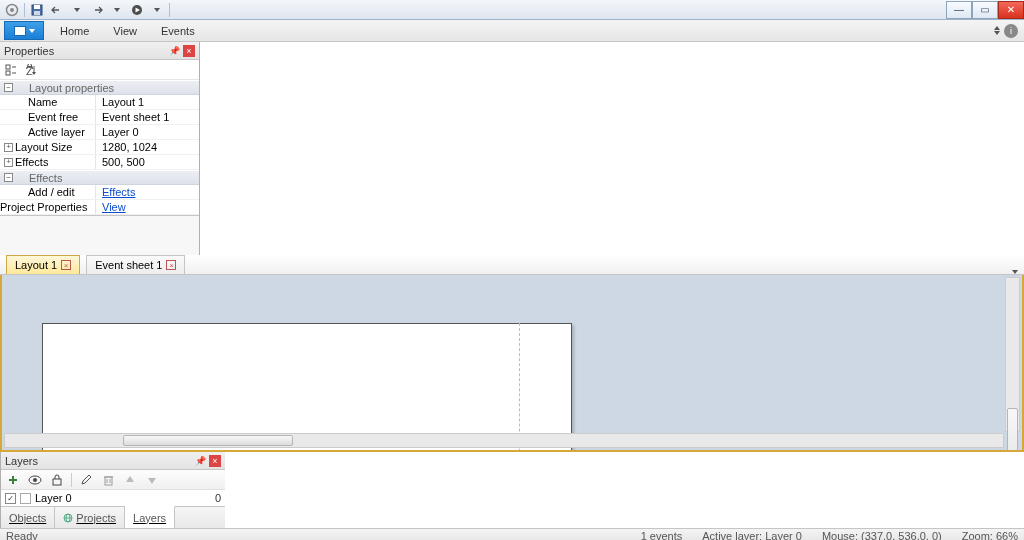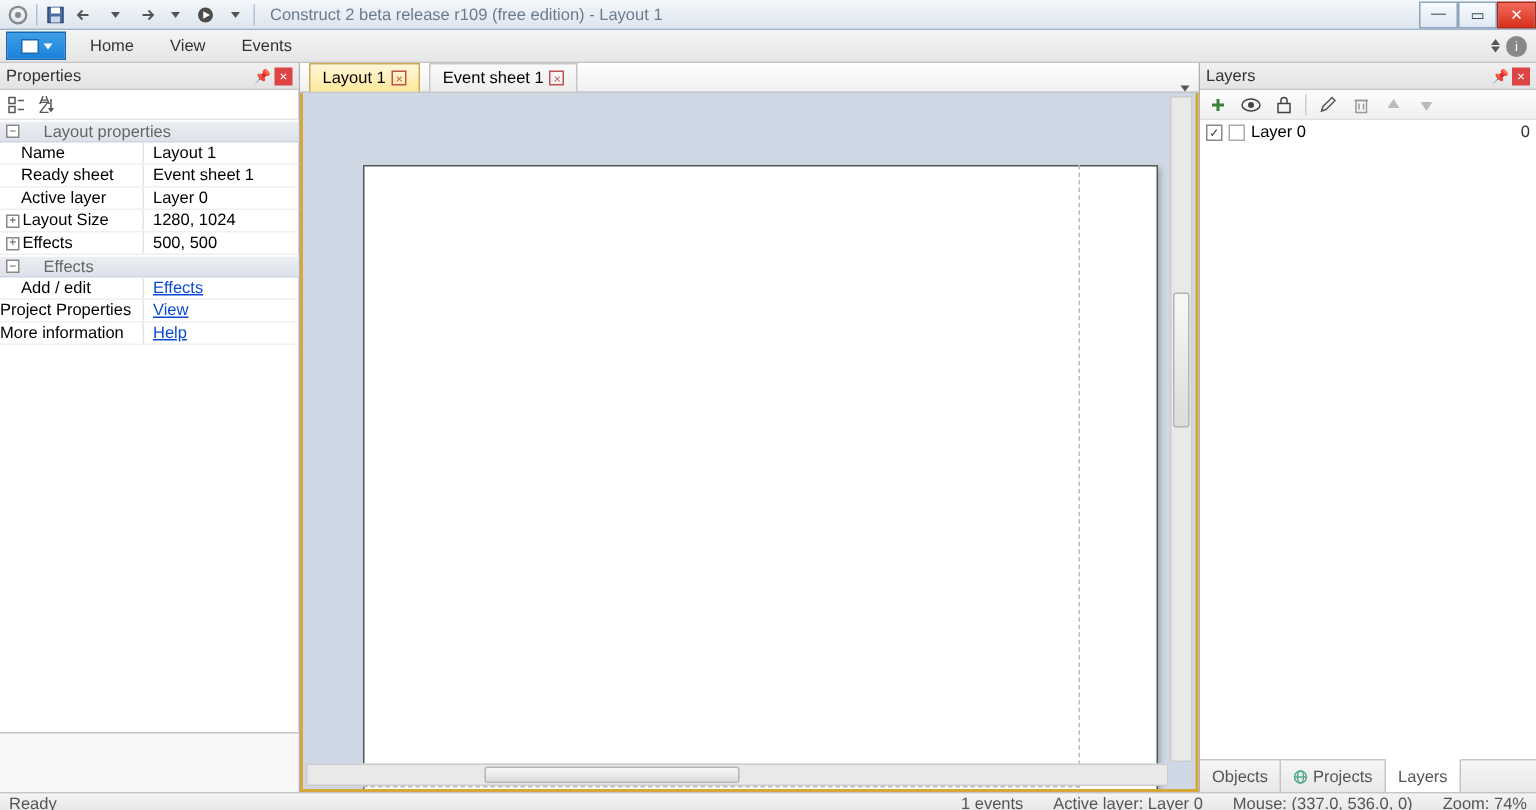--- a/index.html
+++ b/index.html
@@ -21,36 +21,36 @@
   .menubar .filebtn .squares { width:12px;height:10px;background:#fff;border:1px solid #1569b5; position:relative;}
   .menubar .filebtn .arrow-down { width:0;height:0;border-left:3px solid transparent;border-right:3px solid transparent;border-top:4px solid #fff; margin-left:3px;}
   .menubar .tab { padding: 0 12px; display:flex; align-items:center; color:#333; }
   .menubar .right-icons { margin-left:auto; display:flex; align-items:center; gap:4px; padding:0 6px; }
   .menubar .right-icons .icon { width:14px;height:14px; background:#888; border-radius:50%; color:#fff;display:flex;align-items:center;justify-content:center;font-size:9px;}
   .menubar .right-icons .updown { display:flex;flex-direction:column;gap:1px;}
   .arrow-sm-up{width:0;height:0;border-left:3px solid transparent;border-right:3px solid transparent;border-bottom:4px solid #555;}
   .arrow-sm-down{width:0;height:0;border-left:3px solid transparent;border-right:3px solid transparent;border-top:4px solid #555;}
   
   
-  .main { display:flex; height: 486px; }
+  .main { display:flex; height: 486px; flex-direction: column; }
   
   
   .left-panel { width: 200px; display:flex; flex-direction:column; border-right:1px solid #b0b0b0; }
   .panel-header { height: 18px; background: linear-gradient(#f0f0f0,#e3e3e3); border-bottom:1px solid #c5c5c5; display:flex; align-items:center; padding:0 4px; color:#333;}
   .panel-header .spacer { margin-left:auto; display:flex; gap:2px; align-items:center;}
   .panel-header .pin { font-size:9px; color:#555; }
   .panel-header .x { width:12px;height:12px;background:#d44;color:#fff;font-size:9px;display:flex;align-items:center;justify-content:center;}
   .prop-toolbar { height: 20px; display:flex; align-items:center; gap:6px; padding:0 4px; border-bottom:1px solid #e5e5e5;}
   .prop-toolbar .pbtn { width:14px;height:14px;display:flex;align-items:center;justify-content:center;color:#555;}
   .prop-grid { flex: none; }
   .prop-section { height:15px; background: linear-gradient(#eceef3,#dde2ea); padding:0 4px; display:flex;align-items:center; border-top:1px solid #fff; border-bottom:1px solid #cfd5df;}
   .prop-section .exp { width:9px;height:9px;border:1px solid #888;background:#fff;display:flex;align-items:center;justify-content:center;font-size:8px;line-height:1;margin-right:4px;color:#555;}
   .prop-section .title { color:#666; font-weight:normal;margin-left:12px;}
   .prop-row { height:15px; display:flex; border-bottom:1px solid #f0f0f0;}
-  .prop-row .key { width:96px; padding-left:14px; display:flex;align-items:center; border-right:1px solid #e5e5e5;}
+  .prop-row .key { width:96px; padding-left:28px; display:flex;align-items:center; border-right:1px solid #e5e5e5;}
   .prop-row .key.indent-exp { padding-left:4px;}
   .prop-row .key .exp { width:9px;height:9px;border:1px solid #888;background:#fff;display:flex;align-items:center;justify-content:center;font-size:8px;line-height:1;margin-right:2px;color:#555;}
   .prop-row .val { flex:1; padding-left:6px; display:flex;align-items:center;}
   .prop-row .val a, .flat-row a { color:#0b4bd0; text-decoration:underline; }
   .flat-row { height:15px; display:flex; border-bottom:1px solid #f0f0f0;}
   .flat-row .key { width:96px; padding-left:0; display:flex;align-items:center; border-right:1px solid #e5e5e5;}
   .flat-row .val { flex:1; padding-left:6px; display:flex;align-items:center;}
   .prop-desc { margin-top:auto; height:40px; border-top:1px solid #c5c5c5; background:#f7f7f7;}
   
   
@@ -72,21 +72,21 @@
   .right-panel { width: 225px; display:flex; flex-direction:column; border-left:1px solid #b0b0b0;}
   .layers-toolbar { height:20px; display:flex; align-items:center; gap:6px; padding:0 4px; border-bottom:1px solid #e0e0e0; background:linear-gradient(#fdfdfd,#f0f0f0);}
   .layers-toolbar .tbtn { width:16px;height:16px; display:flex;align-items:center;justify-content:center; color:#555;}
   .layers-toolbar .sep { width:1px;height:14px;background:#ccc;}
   .layer-row { height:16px; display:flex; align-items:center; padding:0 4px; gap:4px;}
   .layer-row .check { width:11px;height:11px;border:1px solid #888;background:#fff;display:flex;align-items:center;justify-content:center;}
   .layer-row .check::after{content:"✓";font-size:8px;color:#333;}
   .layer-row .lock { width:11px;height:11px;border:1px solid #aaa;background:#fff;}
   .layer-row .name { flex:1;}
   .layer-row .num { color:#333;}
-  .right-tabs { margin-top:auto; height:22px; display:flex; border-top:1px solid #c5c5c5; background:linear-gradient(#f6f6f6,#e8e8e8);}
+  .right-tabs { margin-top:auto; height:22px; display:flex; border-top:1px solid #c5c5c5; background:linear-gradient(#f6f6f6,#e8e8e8);text-decoration:underline;}
   .right-tabs .rtab { padding:0 8px; display:flex;align-items:center; border-right:1px solid #c5c5c5; color:#555; gap:3px;}
   .right-tabs .rtab.active { background:#fff; border-top:1px solid #fff; margin-top:-1px;}
   
   
   .statusbar { height:14px; background:linear-gradient(#f4f4f4,#e6e6e6); border-top:1px solid #c5c5c5; display:flex; align-items:center; padding:0 6px; color:#555; font-size:10px;}
   .statusbar .cell { margin-right:20px;}
   .statusbar .grow { flex:1;}
   
   svg { display:block; }
 </style>
@@ -129,21 +129,20 @@
         <svg width="12" height="12" viewBox="0 0 12 12">
           <circle cx="6" cy="6" r="5" fill="#4d4d4d"></circle>
           <polygon points="4.5,3.5 9,6 4.5,8.5" fill="#fff"></polygon>
         </svg>
       </div>
     <div class="btn">
         <div class="arrow-sm-down"></div>
       </div>
     <div class="sep"></div>
   </div>
-  <div class="title-text">Construct 2 beta release r109  (free edition) - Layout 1</div>
   <div class="win-controls">
     <div class="win-btn">—</div>
     <div class="win-btn">▭</div>
     <div class="win-btn close">✕</div>
   </div>
 </div>
 
 <div class="menubar">
   <div class="filebtn">
     <div class="squares"></div>
@@ -192,21 +191,21 @@
     <div class="prop-grid">
       <div class="prop-section">
           <div class="exp">−</div>
           <span class="title">Layout properties</span>
         </div>
       <div class="prop-row">
           <div class="key">Name</div>
           <div class="val">Layout 1</div>
         </div>
       <div class="prop-row">
-          <div class="key">Ready sheet</div>
+          <div class="key">Event free</div>
           <div class="val">Event sheet 1</div>
         </div>
       <div class="prop-row">
           <div class="key">Active layer</div>
           <div class="val">Layer 0</div>
         </div>
       <div class="prop-row">
           <div class="key indent-exp">
             <div class="exp">+</div>
             <span>Layout Size</span>
@@ -227,26 +226,20 @@
       <div class="prop-row">
           <div class="key">Add / edit</div>
           <div class="val">
             <a href="#">Effects</a>
           </div>
         </div>
       <div class="flat-row">
           <div class="key">Project Properties</div>
           <div class="val">
             <a href="#">View</a>
-          </div>
-        </div>
-      <div class="flat-row">
-          <div class="key">More information</div>
-          <div class="val">
-            <a href="#">Help</a>
           </div>
         </div>
     </div>
     <div class="prop-desc"></div>
   </div>
 
   <div class="center">
     <div class="doc-tabs">
       <div class="tab">
           <span>Layout 1</span>
@@ -346,14 +339,14 @@
     </div>
   </div>
 </div>
 
 <div class="statusbar">
   <div class="cell">Ready</div>
   <div class="grow"></div>
   <div class="cell">1 events</div>
   <div class="cell">Active layer: Layer 0</div>
   <div class="cell">Mouse: (337.0, 536.0, 0)</div>
-  <div class="cell" style="margin-right:0">Zoom: 74%</div>
+  <div class="cell" style="margin-right:0">Zoom: 66%</div>
 </div>
 
 </body></html>

